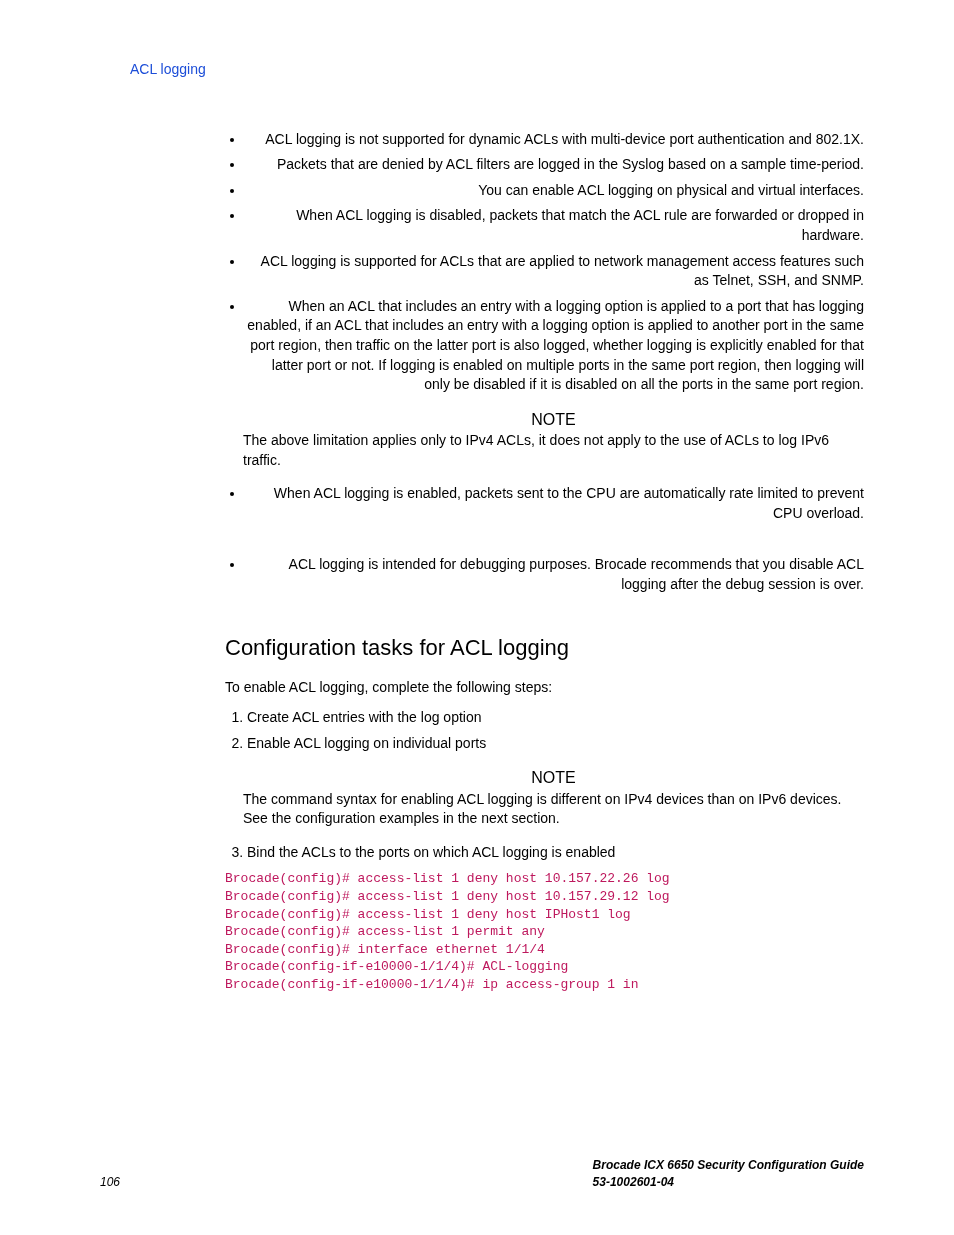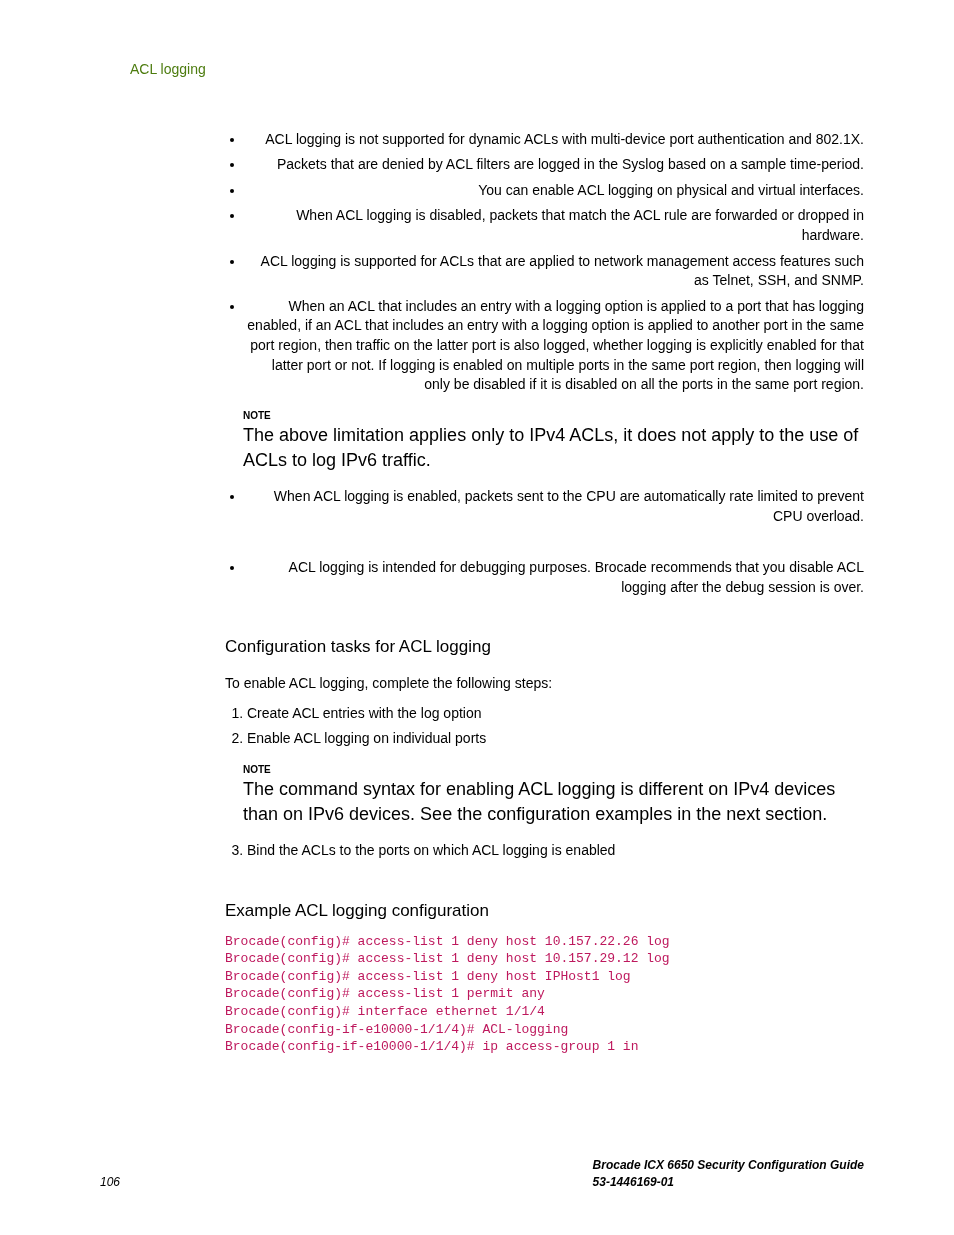--- a/index.html
+++ b/index.html
@@ -15,51 +15,52 @@
     line-height: 1.4;
   }
   .page {
     padding: 60px 90px 50px 100px;
     box-sizing: border-box;
     height: 100%;
     position: relative;
   }
   .header-title {
     font-size: 14px;
-    color: #4d7c0f;
+    color: #1d4ed8;
     margin-bottom: 50px;
     padding-left: 30px;
   }
   .content {
     margin-left: 125px;
   }
   ul.bullets {
     list-style: disc;
     padding-left: 20px;
     margin: 0;
     text-align: right;
   }
   ul.bullets > li {
     margin-bottom: 6px;
   }
   .note-block {
     margin: 14px 0 14px 18px;
   }
   .note-label {
-    font-weight: bold;
+    font-weight: normal;
     font-family: Arial, Helvetica, sans-serif;
-    font-size: 10px;
+    font-size: 16px;
+    text-align: center;
   }
   .note-text {
-    font-size: 18px;
+    font-size: 14px;
   }
   h2.section {
     font-family: Arial, Helvetica, sans-serif;
     font-weight: normal;
-    font-size: 17px;
+    font-size: 22px;
     margin-top: 38px;
     margin-bottom: 10px;
     font-stretch: condensed;
   }
   .para {
     margin: 15px 0 10px 0;
   }
   ol.steps {
     padding-left: 22px;
     margin: 6px 0;
@@ -128,32 +129,31 @@
 
     <div class="note-block">
       <div class="note-label">NOTE</div>
       <div class="note-text">The command syntax for enabling ACL logging is different on IPv4 devices than on IPv6 devices. See the configuration examples in the next section.</div>
     </div>
 
     <ol class="steps" start="3">
       <li>Bind the ACLs to the ports on which ACL logging is enabled</li>
     </ol>
 
-    <h2 class="section">Example ACL logging configuration</h2>
 
     <pre class="code">Brocade(config)# access-list 1 deny host 10.157.22.26 log
 Brocade(config)# access-list 1 deny host 10.157.29.12 log
 Brocade(config)# access-list 1 deny host IPHost1 log
 Brocade(config)# access-list 1 permit any
 Brocade(config)# interface ethernet 1/1/4
 Brocade(config-if-e10000-1/1/4)# ACL-logging
 Brocade(config-if-e10000-1/1/4)# ip access-group 1 in</pre>
 
   </div>
 
   <div class="footer">
     <div>106</div>
     <div class="footer-right">
       <div>Brocade ICX 6650 Security Configuration Guide</div>
-      <div>53-1446169-01</div>
+      <div>53-1002601-04</div>
     </div>
   </div>
 </div>
 
 </body></html>

